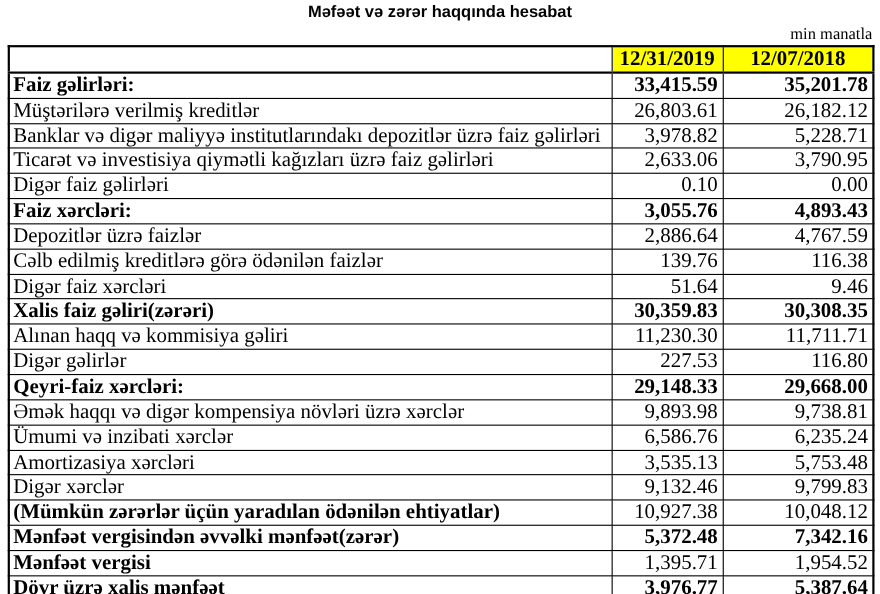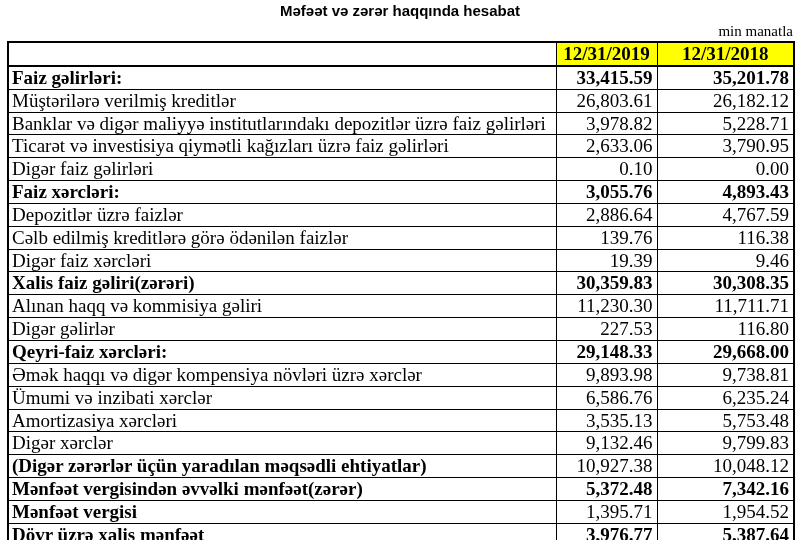--- a/index.html
+++ b/index.html
@@ -80,21 +80,21 @@
   <table class="pnl">
     <colgroup>
       <col class="c-label">
       <col class="c-y2019">
       <col class="c-y2018">
     </colgroup>
     <thead>
       <tr>
         <th></th>
         <th class="yellow">12/31/2019</th>
-        <th class="yellow">12/31/2018</th>
+        <th class="yellow">12/07/2018</th>
       </tr>
     </thead>
     <tbody>
         <tr>
           <td class="lbl b">Faiz gəlirləri:</td>
           <td class="num b">33,415.59</td>
           <td class="num b">35,201.78</td>
         </tr>
         <tr>
           <td class="lbl">Müştərilərə verilmiş kreditlər</td>
@@ -126,21 +126,21 @@
           <td class="num">2,886.64</td>
           <td class="num">4,767.59</td>
         </tr>
         <tr>
           <td class="lbl">Cəlb edilmiş kreditlərə görə ödənilən faizlər</td>
           <td class="num">139.76</td>
           <td class="num">116.38</td>
         </tr>
         <tr>
           <td class="lbl">Digər faiz xərcləri</td>
-          <td class="num">19.39</td>
+          <td class="num">51.64</td>
           <td class="num">9.46</td>
         </tr>
         <tr>
           <td class="lbl b">Xalis faiz gəliri(zərəri)</td>
           <td class="num b">30,359.83</td>
           <td class="num b">30,308.35</td>
         </tr>
         <tr>
           <td class="lbl">Alınan haqq və kommisiya gəliri</td>
           <td class="num">11,230.30</td>
@@ -170,21 +170,21 @@
           <td class="lbl">Amortizasiya xərcləri</td>
           <td class="num">3,535.13</td>
           <td class="num">5,753.48</td>
         </tr>
         <tr>
           <td class="lbl">Digər xərclər</td>
           <td class="num">9,132.46</td>
           <td class="num">9,799.83</td>
         </tr>
         <tr>
-          <td class="lbl b">(Digər zərərlər üçün yaradılan məqsədli ehtiyatlar)</td>
+          <td class="lbl b">(Mümkün zərərlər üçün yaradılan ödənilən ehtiyatlar)</td>
           <td class="num">10,927.38</td>
           <td class="num">10,048.12</td>
         </tr>
         <tr>
           <td class="lbl b">Mənfəət vergisindən əvvəlki mənfəət(zərər)</td>
           <td class="num b">5,372.48</td>
           <td class="num b">7,342.16</td>
         </tr>
         <tr>
           <td class="lbl b">Mənfəət vergisi</td>

